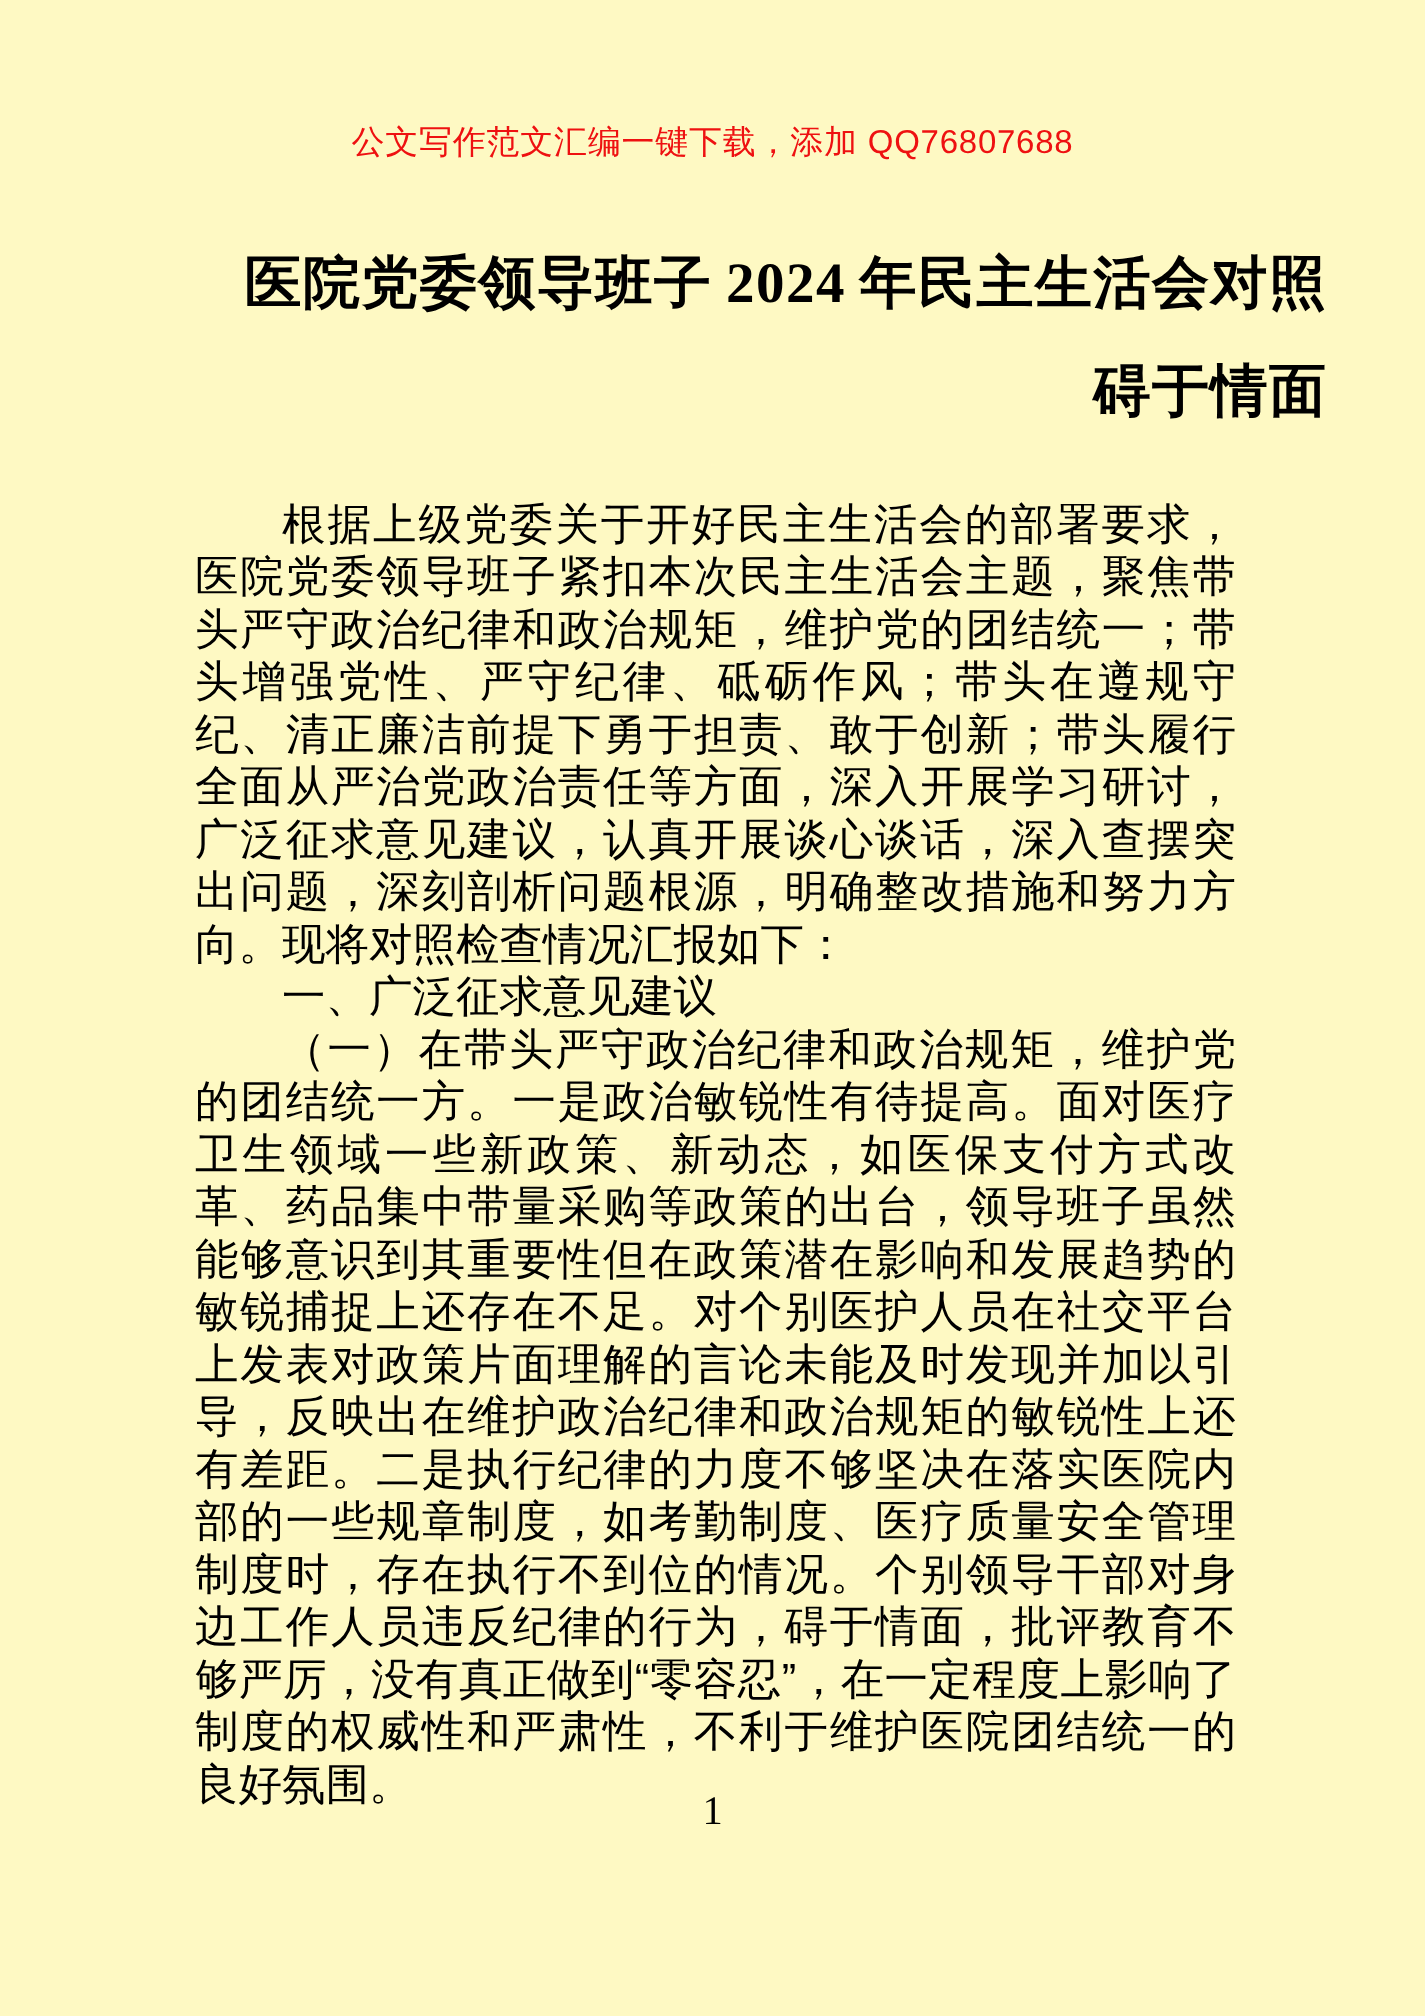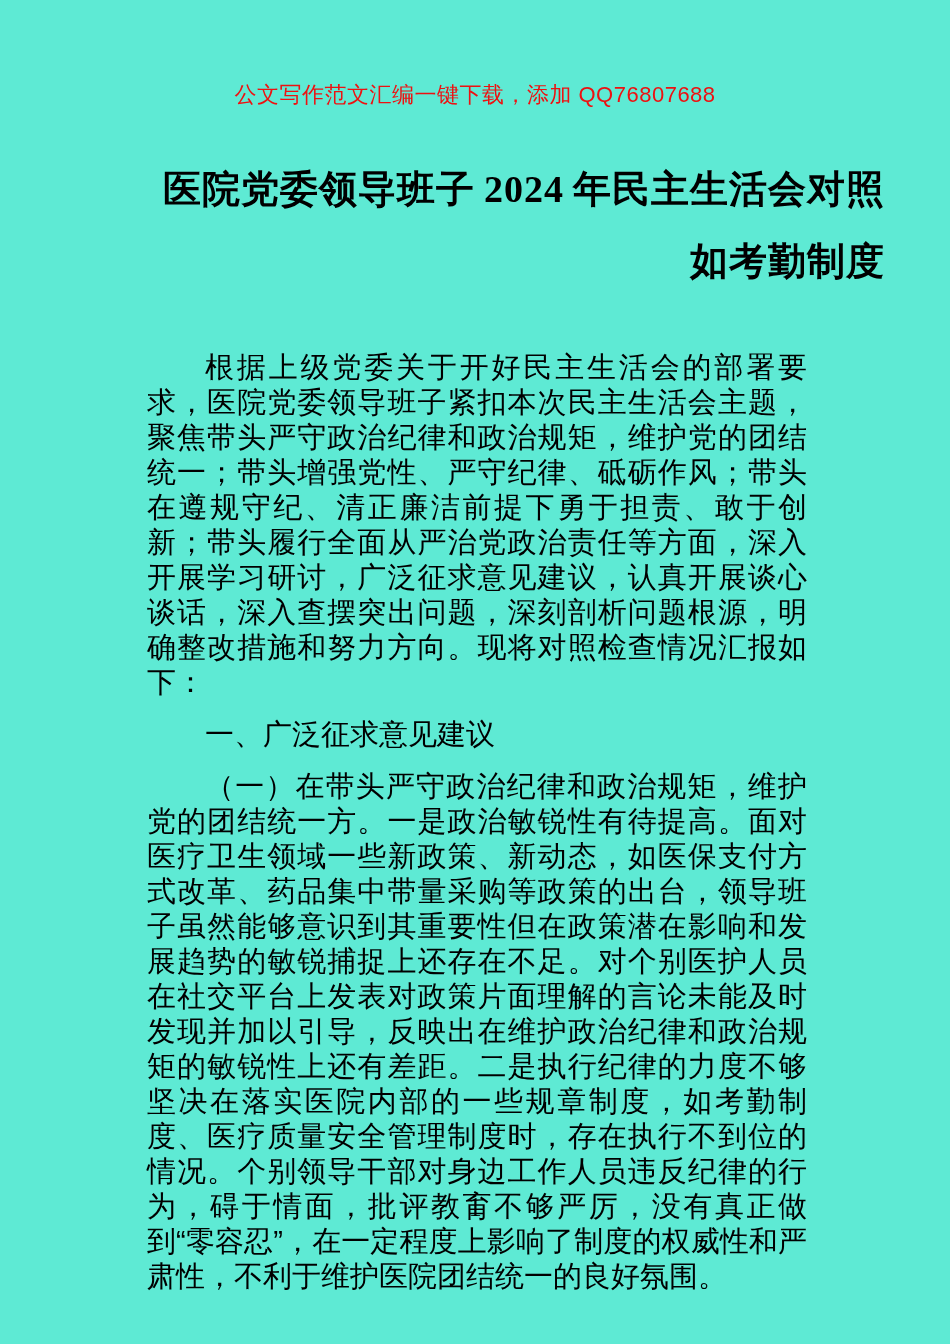--- a/index.html
+++ b/index.html
@@ -2,21 +2,21 @@
 <html><head>
 <meta charset="utf-8">
 <style>
   * { margin: 0; padding: 0; box-sizing: border-box; }
   html, body { background: #ffffff; }
   .page {
     position: relative;
     width: 950px;
     height: 1344px;
     margin: 0 auto;
-    background: #5eead4;
+    background: #fef9c3;
     color: #000000;
     font-family: "Liberation Sans", "DejaVu Sans", sans-serif;
     overflow: hidden;
   }
   .notice {
     position: absolute;
     top: 80px;
     left: 0;
     width: 100%;
     text-align: center;
@@ -48,42 +48,42 @@
     left: 130px;
     width: 694px;
     font-size: 29px;
     line-height: 35px;
     text-align: justify;
   }
   .body-text p, .body-text h2 {
     text-indent: 2em;
     font-size: 29px;
     font-weight: 400;
-    margin: 17px;
+    margin: 0;
   }
   .page-number {
     position: absolute;
     top: 1192px;
     left: 0;
     width: 100%;
     text-align: center;
     font-size: 27px;
     font-family: "Liberation Serif", "DejaVu Serif", serif;
   }
 </style>
 </head>
 <body>
 
 <div class="page">
 
   <div class="notice">公文写作范文汇编一键下载，添加 QQ76807688</div>
 
   <h1 class="doc-title">
     <span class="t-line"><span>医院党委领导班子</span><span class="year">2024</span><span>年民主生活会对照</span></span>
-    <span class="t-line">如考勤制度</span>
+    <span class="t-line">碍于情面</span>
   </h1>
 
   <div class="body-text">
     <p>根据上级党委关于开好民主生活会的部署要求，医院党委领导班子紧扣本次民主生活会主题，聚焦带头严守政治纪律和政治规矩，维护党的团结统一；带头增强党性、严守纪律、砥砺作风；带头在遵规守纪、清正廉洁前提下勇于担责、敢于创新；带头履行全面从严治党政治责任等方面，深入开展学习研讨，广泛征求意见建议，认真开展谈心谈话，深入查摆突出问题，深刻剖析问题根源，明确整改措施和努力方向。现将对照检查情况汇报如下：</p>
     <h2>一、广泛征求意见建议</h2>
     <p>（一）在带头严守政治纪律和政治规矩，维护党的团结统一方。一是政治敏锐性有待提高。面对医疗卫生领域一些新政策、新动态，如医保支付方式改革、药品集中带量采购等政策的出台，领导班子虽然能够意识到其重要性但在政策潜在影响和发展趋势的敏锐捕捉上还存在不足。对个别医护人员在社交平台上发表对政策片面理解的言论未能及时发现并加以引导，反映出在维护政治纪律和政治规矩的敏锐性上还有差距。二是执行纪律的力度不够坚决在落实医院内部的一些规章制度，如考勤制度、医疗质量安全管理制度时，存在执行不到位的情况。个别领导干部对身边工作人员违反纪律的行为，碍于情面，批评教育不够严厉，没有真正做到“零容忍”，在一定程度上影响了制度的权威性和严肃性，不利于维护医院团结统一的良好氛围。</p>
   </div>
 
   <div class="page-number">1</div>
 

